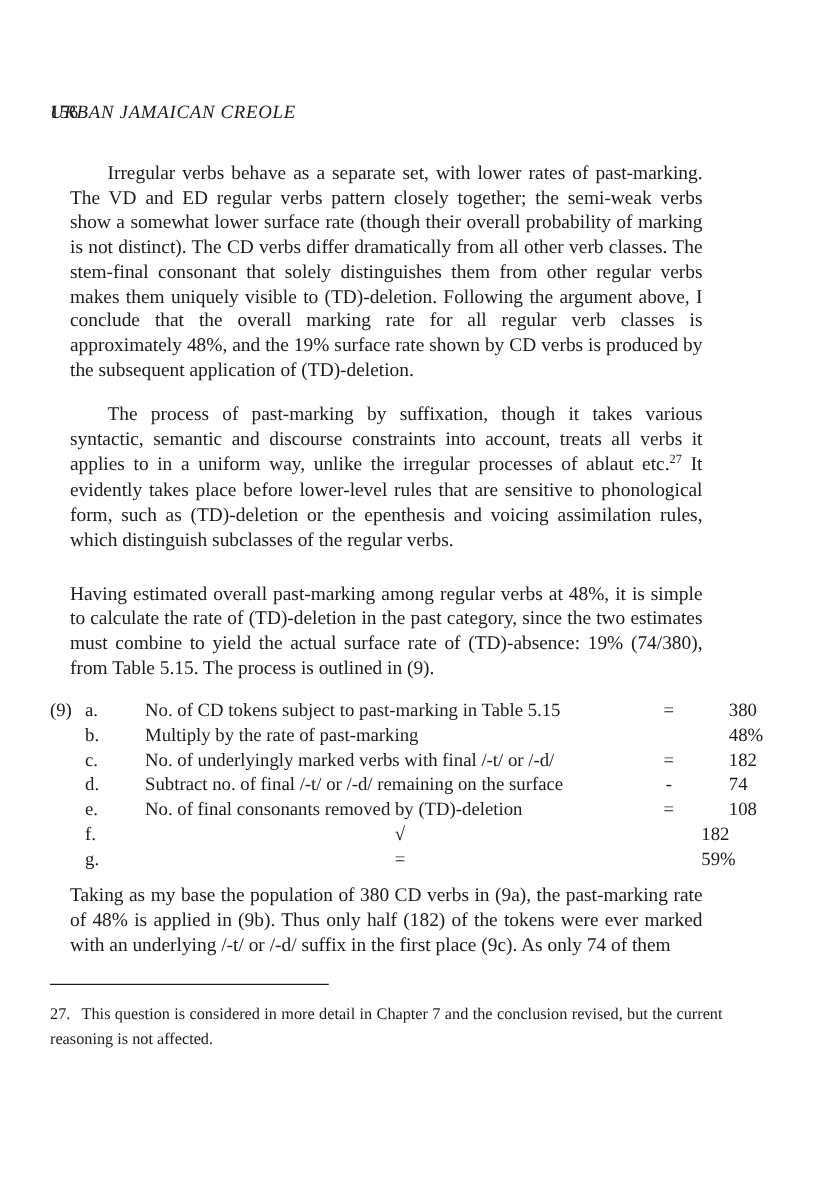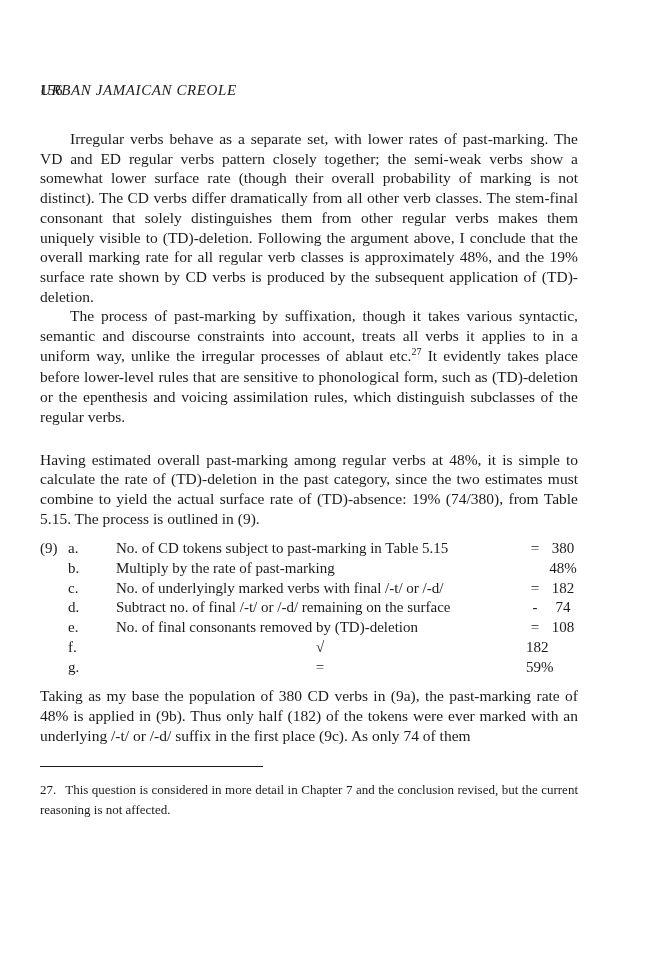--- a/index.html
+++ b/index.html
@@ -26,21 +26,21 @@
   }
   .page-number { position: absolute; left: 0; top: 0; }
   .running-title {
     position: absolute; left: 0; right: 0; top: 0;
     text-align: left;
     letter-spacing: 0.6px;
     font-style: italic;
   }
   
   .body-text p {
-    margin: 0;
+    margin: 16px;
     font-size: 15.5px;
     line-height: 19.7px;
     text-align: justify;
   }
   p.indent { text-indent: 30px; }
   .para-1 { margin-top: 31px !important; }
   .fn-ref {
     font-size: 10px;
     position: relative;
     top: -5.5px;
@@ -60,21 +60,21 @@
   }
   .example-row {
     display: grid;
     grid-template-columns: 28px 48px 1fr 22px 32px;
     line-height: 19.7px;
   }
   .ex-label { white-space: nowrap; }
   .ex-letter { white-space: nowrap; }
   .ex-text { white-space: nowrap; overflow: visible; }
   .ex-op { text-align: center; }
-  .ex-value { text-align: center; padding-left: 2px; }
+  .ex-value { text-align: right; padding-left: 2px; margin-left: 35px; }
   .para-4 { margin-top: 9px !important; }
   
   .footnote-rule {
     margin-top: 21px;
     width: 223px;
     height: 0;
     border-top: 1.6px solid #1b1b1b;
   }
   .footnote {
     margin-top: 13px;

